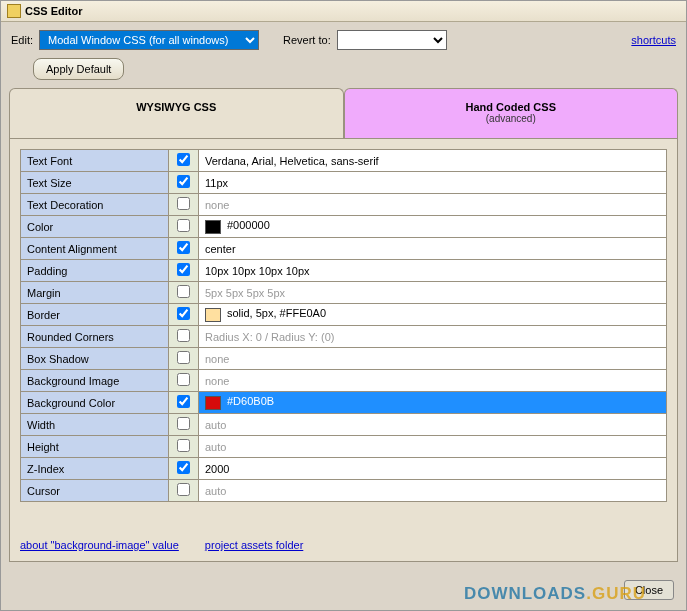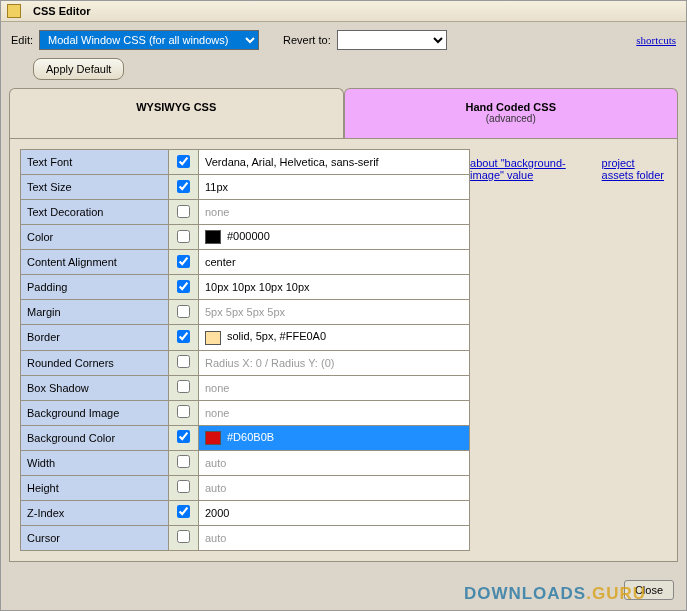--- a/index.html
+++ b/index.html
@@ -1,34 +1,34 @@
 <!DOCTYPE html>
 <html><head>
 <meta charset="utf-8">
 <style>
 * { box-sizing: border-box; margin: 0; padding: 0; }
 body { font-family: Verdana, Arial, sans-serif; font-size: 11px; background: #fff; }
 .window { width: 687px; height: 611px; background: #dcd5c9; border: 1px solid #999; display: flex; flex-direction: column; }
-.titlebar { background: linear-gradient(#f5efdf, #e8e0cc); border-bottom: 1px solid #b0a890; padding: 3px 6px; display: flex; align-items: center; gap: 12px; }
+.titlebar { background: linear-gradient(#f5efdf, #e8e0cc); border-bottom: 1px solid #b0a890; padding: 3px 6px; display: flex; align-items: center; gap: 4px; }
 .titlebar-icon { width: 14px; height: 14px; background: #f0d060; border: 1px solid #a08020; }
 .titlebar-text { font-weight: bold; font-size: 11px; }
 .toolbar { padding: 8px 10px 6px; display: flex; align-items: center; gap: 6px; }
 .label { font-size: 11px; }
 .select-edit { width: 220px; height: 20px; background: #0078d7; color: #fff; border: 1px solid #666; font-size: 11px; padding-left: 4px; }
 .select-revert { width: 110px; height: 20px; background: #fff; border: 1px solid #666; font-size: 11px; }
-.link-right { margin-left: auto; color: #0000cc; text-decoration: underline; font-size: 11px; cursor: pointer; font-family: Liberation Serif, serif; }
+.link-right { margin-left: auto; color: #0000cc; text-decoration: underline; font-size: 11px; cursor: pointer; }
 .btn-row { padding: 2px 10px 8px 32px; }
 .btn { background: linear-gradient(#f8f8f0, #e4ddc9); border: 1px solid #8a8470; border-radius: 8px; padding: 4px 12px; font-size: 11px; cursor: pointer; }
 .tabs { display: flex; margin: 0 8px; }
 .tab { flex: 1; text-align: center; padding: 12px 0 14px; border: 1px solid #9a9280; border-bottom: none; border-radius: 6px 6px 0 0; cursor: pointer; }
 .tab.active { background: #e8e1d1; }
 .tab.inactive { background: #f0abfc; }
 .tab .main-lbl { font-weight: bold; font-size: 11px; }
 .tab .sub-lbl { font-size: 10px; color: #333; display: block; }
-.panel { flex: 1; background: #e8e1d1; border: 1px solid #9a9280; margin: 0 8px 8px; padding: 10px; overflow: auto; display: flex; flex-direction: row; }
+.panel { flex: 1; background: #e8e1d1; border: 1px solid #9a9280; margin: 0 8px 8px; padding: 10px; overflow: auto; display: flex; flex-direction: column; }
 .prop-table { width: 100%; border-collapse: collapse; }
 .prop-table td { border: 1px solid #9a9280; height: 22px; vertical-align: middle; font-size: 11px; }
 .col-label { width: 148px; background: #c5d4ee; padding-left: 6px; }
 .col-check { width: 30px; background: #e5ead8; text-align: center; }
 .col-value { background: #fff; padding-left: 6px; }
 .col-value.disabled { color: #9a9a9a; }
 .row-selected .col-value { background: #1f8fff; color: #fff; margin-top: 12px; }
 .swatch { display: inline-block; width: 16px; height: 14px; border: 1px solid #555; vertical-align: middle; margin-right: 6px; }
 .checkbox { width: 13px; height: 13px; cursor: pointer; }
 .panel-spacer { flex: 1; }

